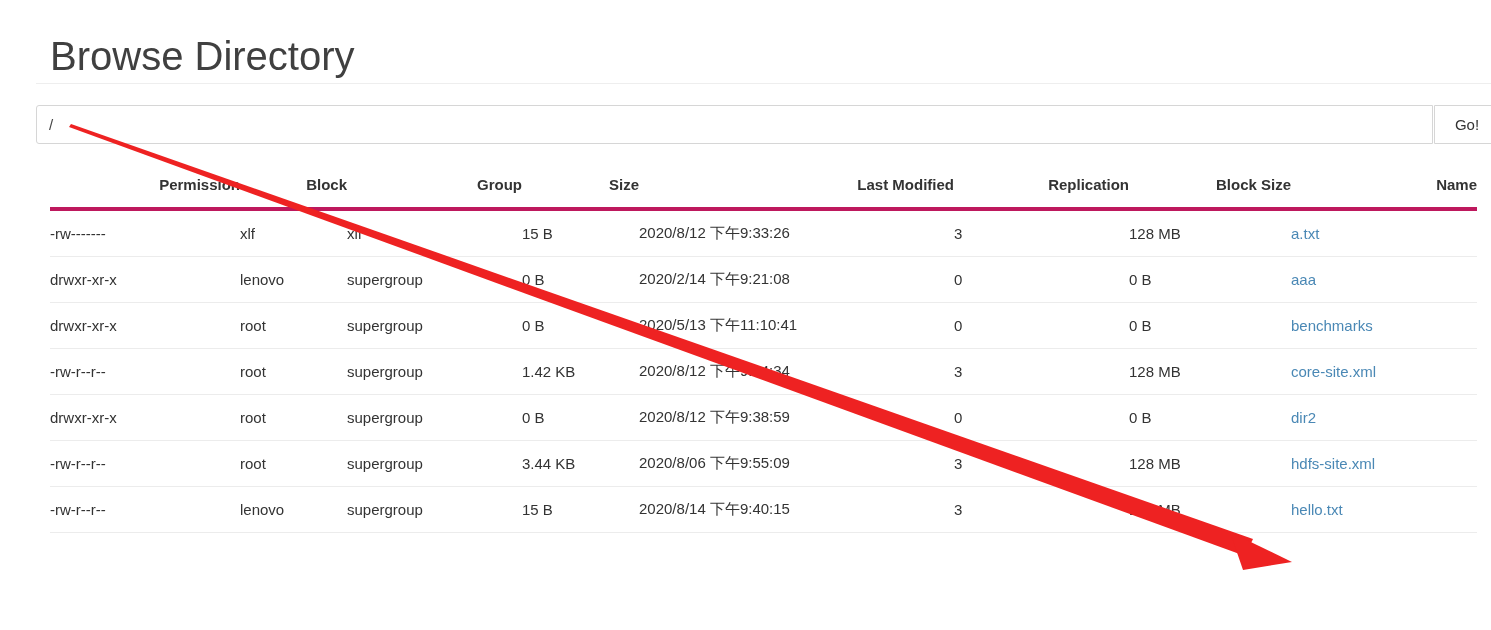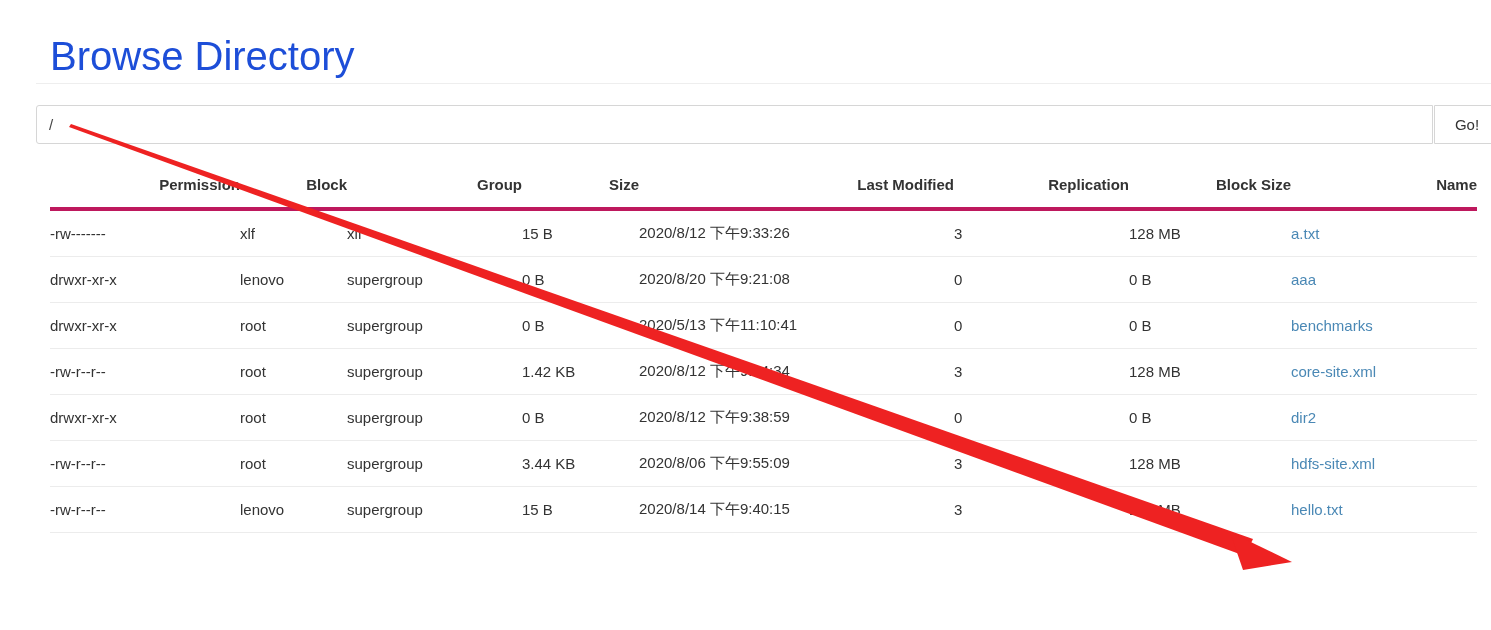--- a/index.html
+++ b/index.html
@@ -26,21 +26,21 @@
   }
 
   
   .page-title {
     position: absolute;
     left: 50px;
     top: 4px;
     font-size: 40px;
     line-height: 50px;
     font-weight: 400;
-    color: #1d4ed8;
+    color: #404040;
     letter-spacing: 0px;
     white-space: nowrap;
   }
 
   .title-rule {
     position: absolute;
     left: 36px;
     top: 83px;
     width: 1455px;
     height: 1px;
@@ -191,21 +191,21 @@
             <td>2020/8/12 下午9:33:26</td>
             <td>3</td>
             <td>128 MB</td>
             <td class="cell-name"><a>a.txt</a></td>
           </tr>
           <tr>
             <td>drwxr-xr-x</td>
             <td>lenovo</td>
             <td>supergroup</td>
             <td>0 B</td>
-            <td>2020/8/20 下午9:21:08</td>
+            <td>2020/2/14 下午9:21:08</td>
             <td>0</td>
             <td>0 B</td>
             <td class="cell-name"><a>aaa</a></td>
           </tr>
           <tr>
             <td>drwxr-xr-x</td>
             <td>root</td>
             <td>supergroup</td>
             <td>0 B</td>
             <td>2020/5/13 下午11:10:41</td>

